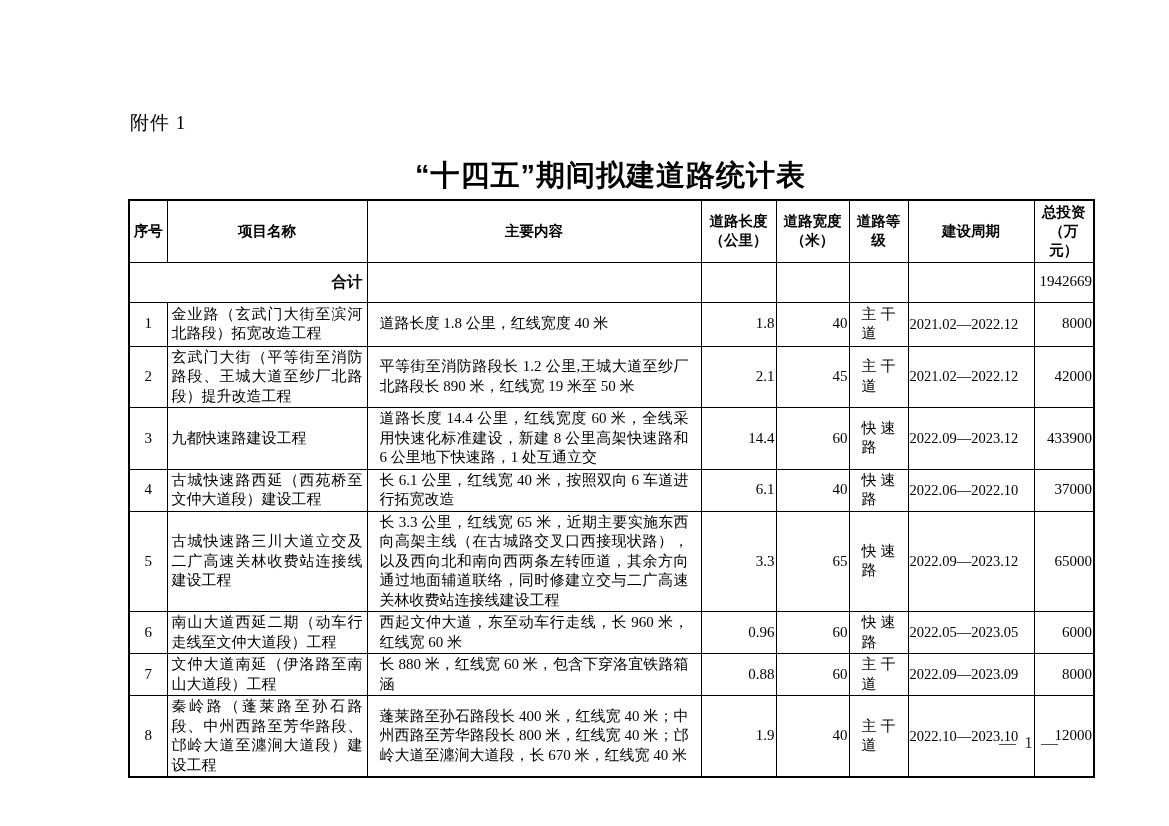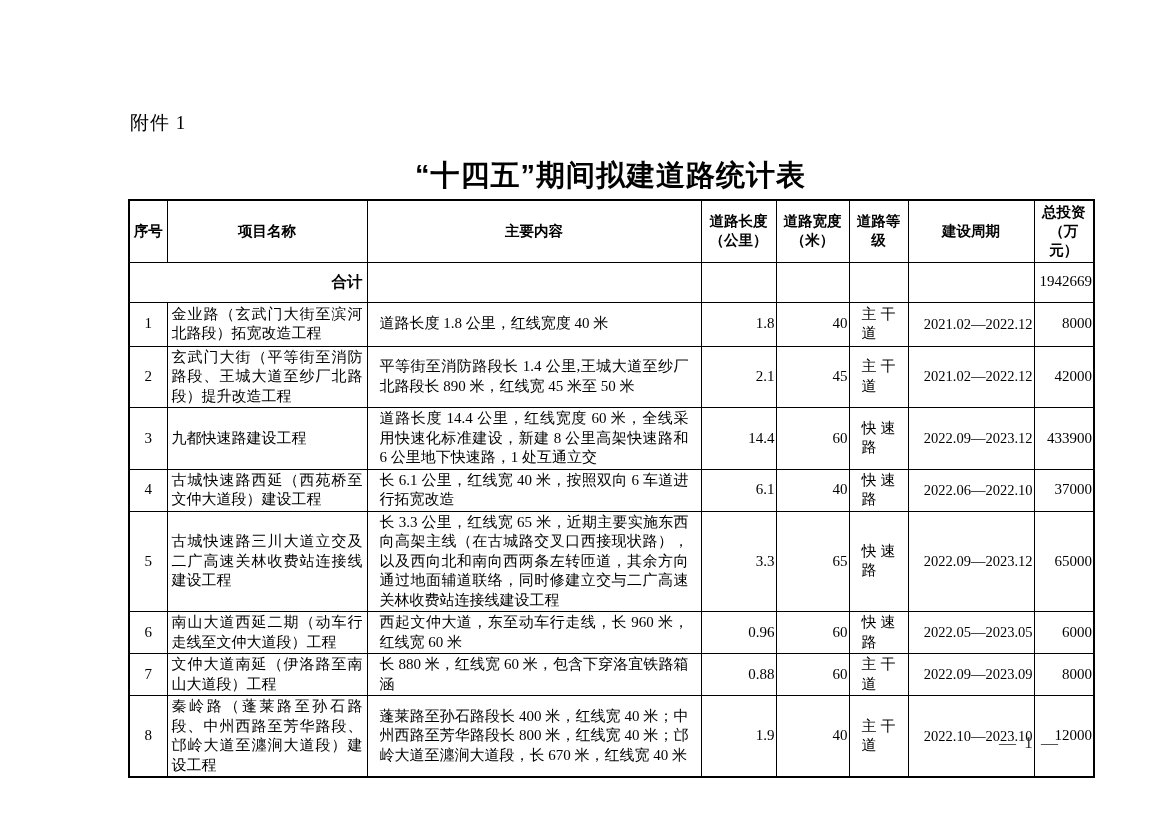--- a/index.html
+++ b/index.html
@@ -62,21 +62,21 @@
   td.cell-no { text-align: center; padding: 0 1px; }
   td.cell-name { text-align: justify; padding: 1px 4px; }
   td.cell-content { text-align: justify; padding: 1px 12px; }
   td.cell-num { text-align: right; padding: 8px 1px; margin-top: 24px; }
   td.cell-grade {
     text-align: justify;
     text-align-last: justify;
     padding: 0 12px;
   }
   td.cell-period {
-    text-align: right;
+    text-align: left;
     white-space: nowrap;
     font-size: 14.5px;
     padding: 0 1px;
   }
   td.sum-label {
     font-family: "Liberation Sans", sans-serif;
     font-weight: bold;
     font-size: 15.5px;
     text-align: right;
   }
@@ -142,21 +142,21 @@
         <td class="cell-num">1.8</td>
         <td class="cell-num">40</td>
         <td class="cell-grade">主干道</td>
         <td class="cell-period">2021.02—2022.12</td>
         <td class="cell-num">8000</td>
       </tr>
 
       <tr style="height:50px">
         <td class="cell-no">2</td>
         <td class="cell-name">玄武门大街（平等街至消防路段、王城大道至纱厂北路段）提升改造工程</td>
-        <td class="cell-content">平等街至消防路段长 1.4 公里,王城大道至纱厂北路段长 890 米，红线宽 45 米至 50 米</td>
+        <td class="cell-content">平等街至消防路段长 1.2 公里,王城大道至纱厂北路段长 890 米，红线宽 19 米至 50 米</td>
         <td class="cell-num">2.1</td>
         <td class="cell-num">45</td>
         <td class="cell-grade">主干道</td>
         <td class="cell-period">2021.02—2022.12</td>
         <td class="cell-num">42000</td>
       </tr>
 
       <tr style="height:60px">
         <td class="cell-no">3</td>
         <td class="cell-name">九都快速路建设工程</td>

